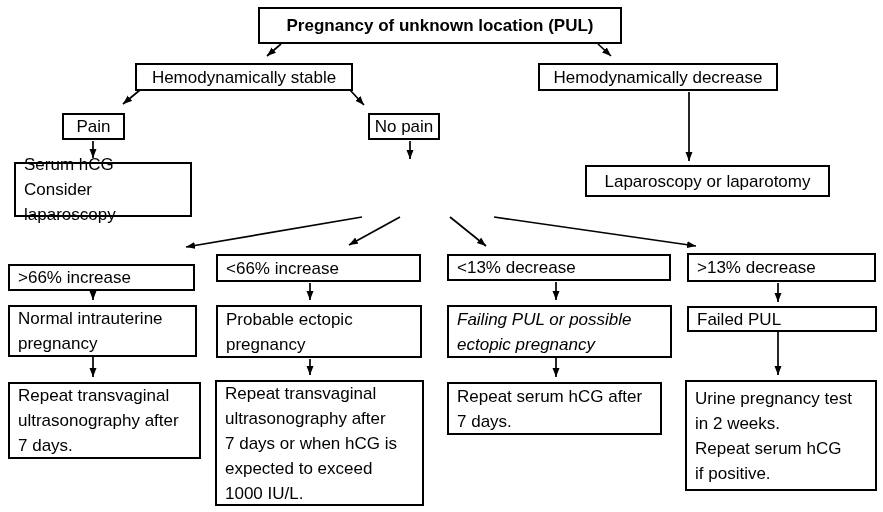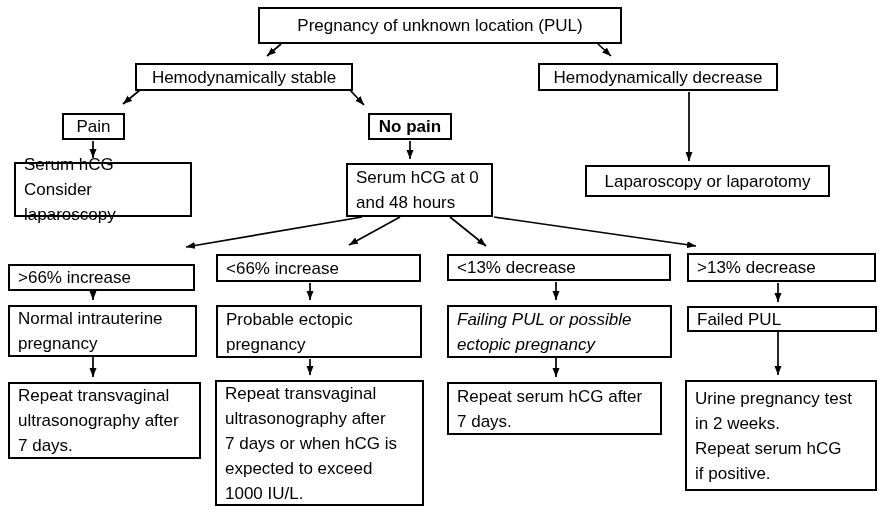--- a/index.html
+++ b/index.html
@@ -37,21 +37,21 @@
     justify-content: flex-start;
     padding: 1px 8px;
     text-align: left;
   }
   .node.center {
     justify-content: center;
     text-align: center;
     padding: 0 4px;
   }
   .node.title {
-    font-weight: normal;
+    font-weight: bold;
   }
 </style>
 </head>
 <body>
 
 <div id="canvas">
 
   <svg id="edges" viewBox="0 0 883 512" xmlns="http://www.w3.org/2000/svg">
     <defs>
       <marker id="arrow" markerWidth="10" markerHeight="8" refX="9" refY="3.5" orient="auto" markerUnits="userSpaceOnUse">
@@ -82,27 +82,25 @@
   </svg>
 
   <div class="node title center" style="left:258px; top:7px;  width:364px; height:37px;">Pregnancy of unknown location (PUL)</div>
 
   <div class="node center" style="left:135px; top:63px; width:218px; height:28px;">Hemodynamically stable</div>
 
   <div class="node center" style="left:538px; top:63px; width:240px; height:28px;">Hemodynamically decrease</div>
 
   <div class="node center" style="left:62px;  top:113px; width:63px; height:27px;">Pain</div>
 
-  <div class="node center" style="left:368px; top:113px; width:84px; height:27px;font-weight:bold;">No pain</div>
+  <div class="node center" style="left:368px; top:113px; width:72px; height:27px;">No pain</div>
 
   <div class="node" style="left:14px;  top:162px; width:178px; height:55px;">Serum hCG
 Consider laparoscopy</div>
 
-  <div class="node" style="left:346px; top:163px; width:147px; height:54px;">Serum hCG at 0
-and 48 hours</div>
 
   <div class="node center" style="left:585px; top:165px; width:245px; height:32px;">Laparoscopy or laparotomy</div>
 
   <div class="node" style="left:8px;   top:254px; width:187px; height:27px;margin-top:10px;">&gt;66% increase</div>
 
   <div class="node" style="left:216px; top:254px; width:205px; height:28px;">&lt;66% increase</div>
 
   <div class="node" style="left:447px; top:254px; width:224px; height:27px;text-align:center;">&lt;13% decrease</div>
 
   <div class="node" style="left:687px; top:253px; width:189px; height:29px;">&gt;13% decrease</div>

